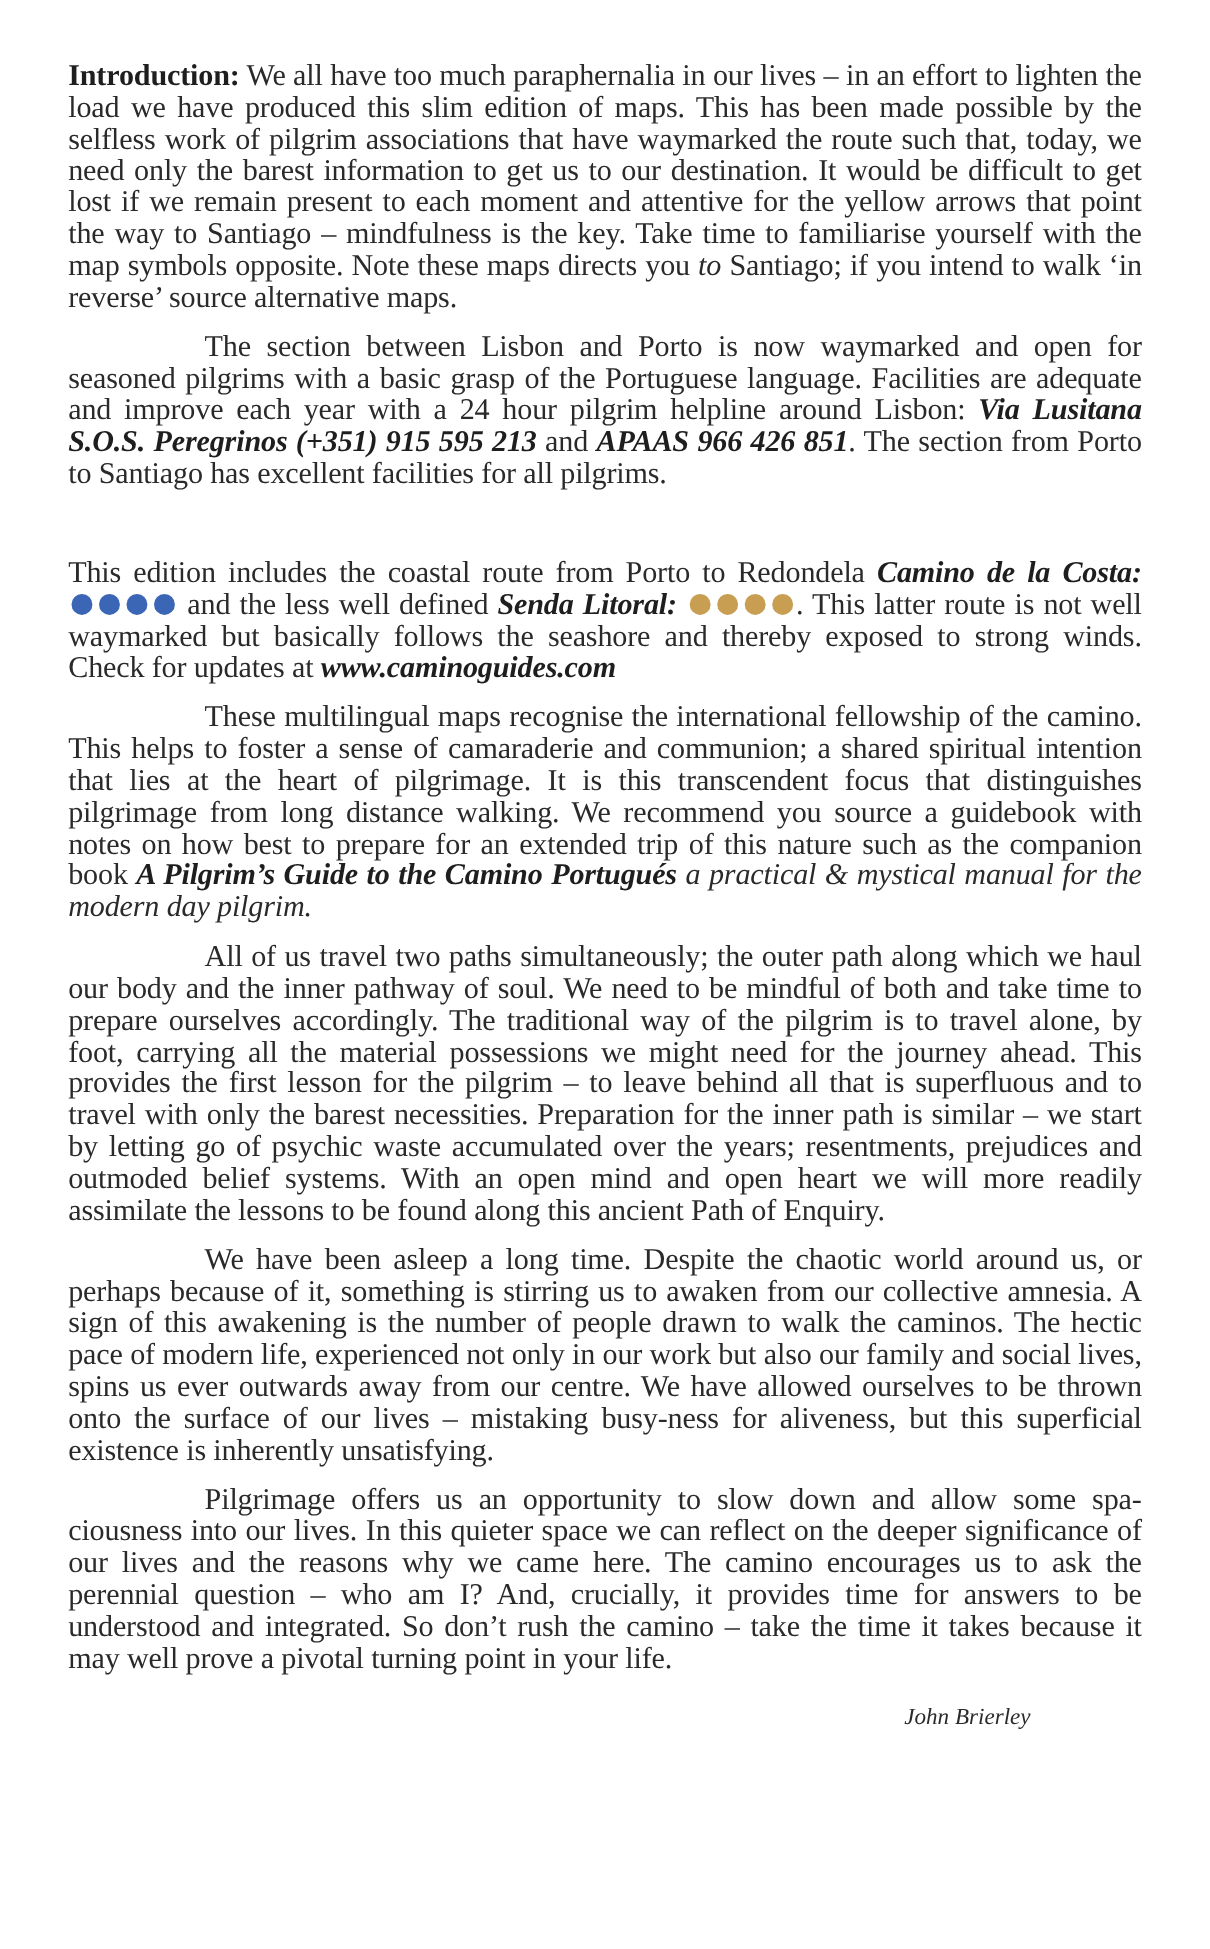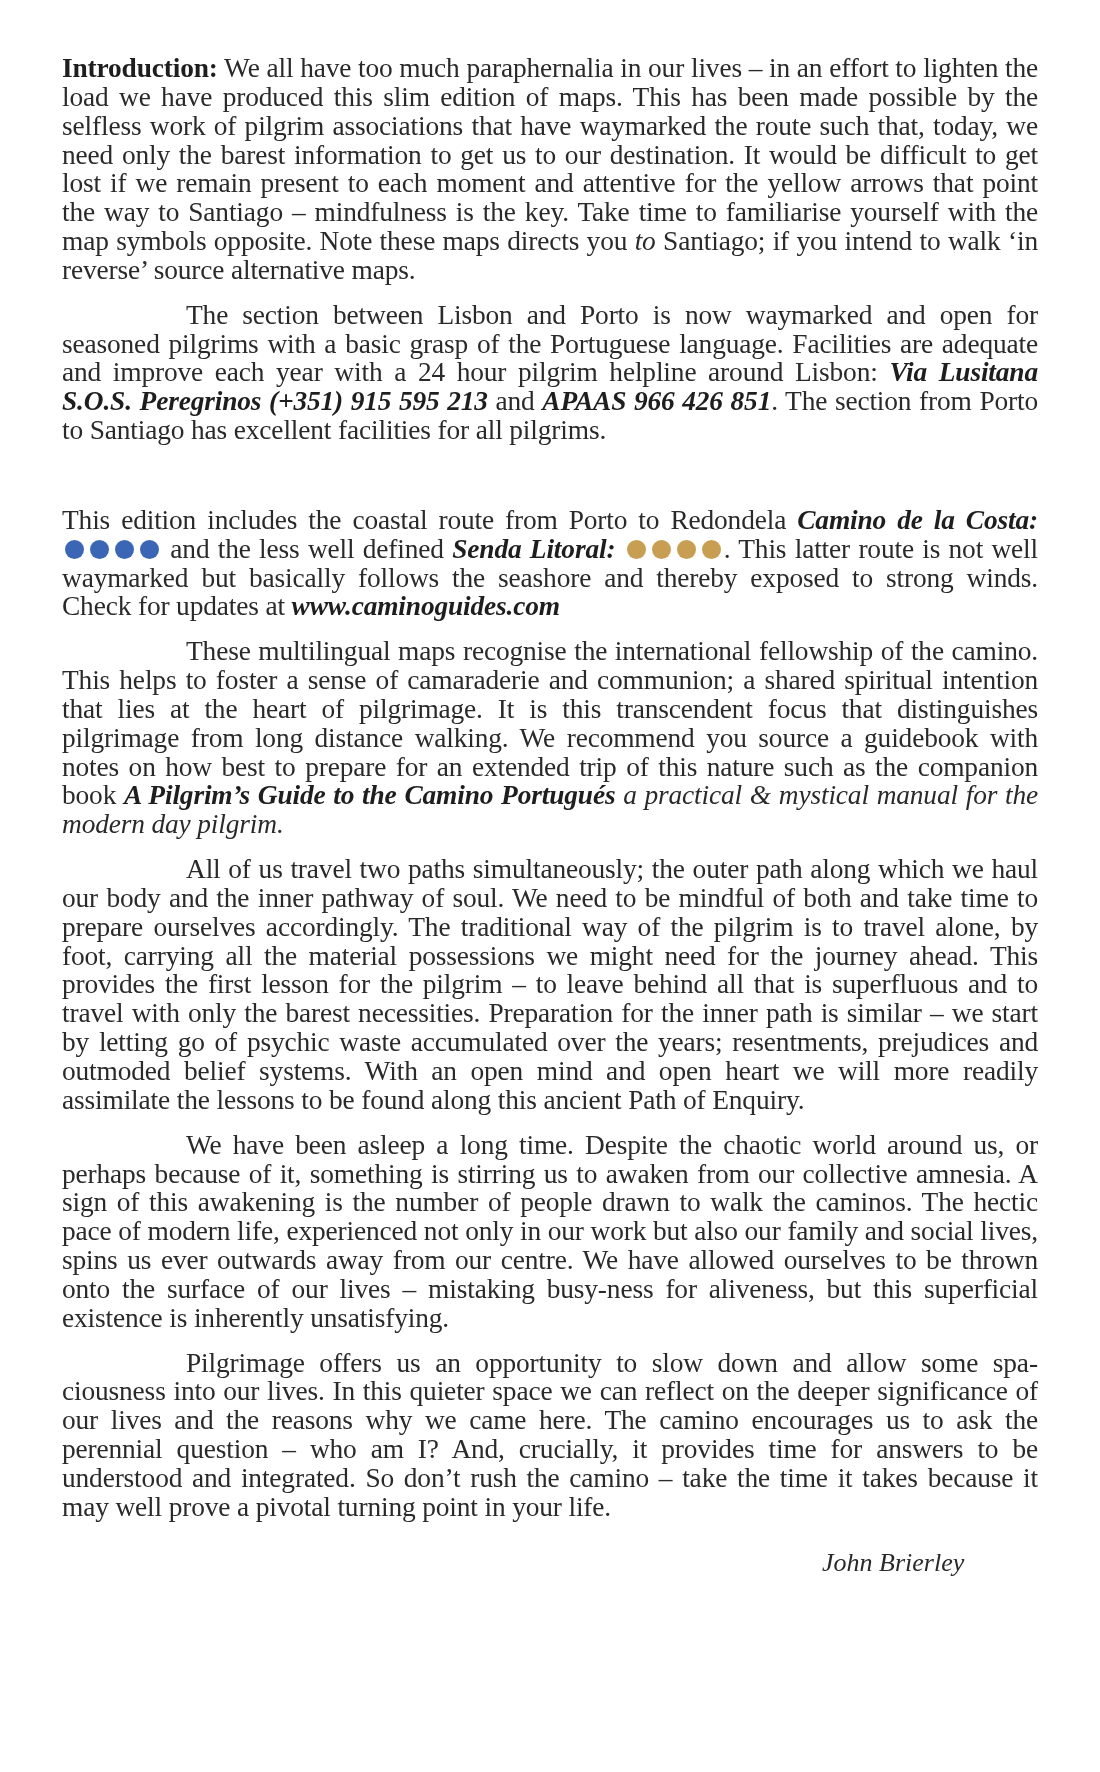--- a/index.html
+++ b/index.html
@@ -16,21 +16,21 @@
   .lead { font-weight: bold; color: #1e1e1e; }
   .bi { font-weight: bold; font-style: italic; color: #1e1e1e; }
   .it { font-style: italic; }
   .dots { display: inline-block; white-space: nowrap; vertical-align: baseline; }
   .dot { display: inline-block; width: 19px; height: 19px; border-radius: 50%; margin: 0 3px; vertical-align: -1px; }
   .dot.blue { background: #3b66b5; }
   .dot.gold { background: #c79e52; }
   .signature {
     position: absolute; left: 822px; top: 1548px;
     font-family: "Liberation Serif", "DejaVu Serif", serif;
-    font-style: italic; font-size: 26px; color: #2a2a2a;
+    font-style: italic; font-size: 21px; color: #2a2a2a;
   }
 </style>
 </head>
 <body>
 
 <div class="page">
 
   <p class="para"><span class="lead">Introduction:</span><span> We all have too much paraphernalia in our lives – in an effort to lighten the load we have produced this slim edition of maps. This has been made possible by the selfless work of pilgrim associations that have waymarked the route such that, today, we need only the barest information to get us to our destination. It would be difficult to get lost if we remain present to each moment and attentive for the yellow arrows that point the way to Santiago – mindfulness is the key. Take time to familiarise yourself with the map symbols opposite. Note these maps directs you </span><span class="it">to</span><span> Santiago; if you intend to walk ‘in reverse’ source alter­native maps.</span></p>
 
   <p class="para indent"><span>The section between Lisbon and Porto is now waymarked and open for seasoned pilgrims with a basic grasp of the Portuguese language. Facilities are adequate and improve each year with a 24 hour pilgrim helpline around Lisbon: </span><span class="bi">Via Lusitana S.O.S. Peregrinos (+351) 915 595 213</span><span> and </span><span class="bi">APAAS 966 426 851</span><span>. The section from Porto to Santiago has excellent facilities for all pilgrims.</span></p>

